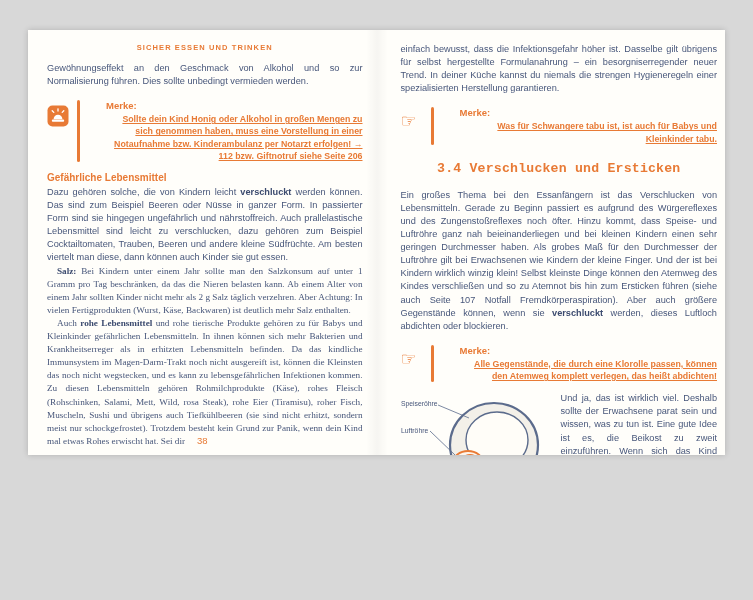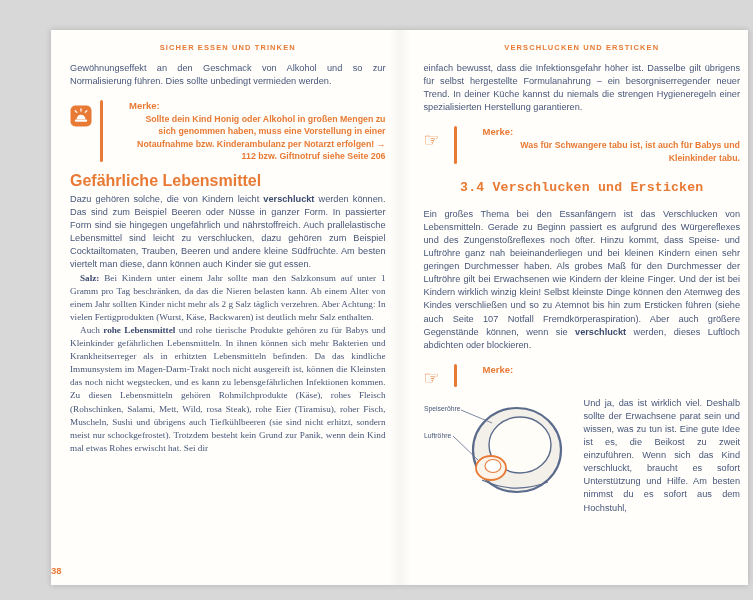--- a/index.html
+++ b/index.html
@@ -11,70 +11,69 @@
     --paper:#fffefa;
   }
   *{margin:0;padding:0;box-sizing:border-box;}
   html,body{width:753px;height:600px;}
   body{
     background:var(--scanbg);
     font-family:"Liberation Sans","DejaVu Sans",sans-serif;
     position:relative;overflow:hidden;
   }
   .book{
-    position:absolute;left:28px;top:30px;width:697px;height:555px;
+    position:absolute;left:28px;top:30px;width:697px;height:425px;
     background:var(--paper);
     box-shadow:0 0 6px rgba(0,0,0,0.18);
     display:flex;
-    margin-left:23px;
   }
   .gutter{
     position:absolute;left:50%;top:0;bottom:0;width:22px;margin-left:-11px;
     background:linear-gradient(90deg,rgba(0,0,0,0) 0%,rgba(0,0,0,0.035) 50%,rgba(0,0,0,0) 100%);
     pointer-events:none;
   }
   .page{width:50%;position:relative;overflow:hidden;}
   .page-left{padding:13px 14px 0 19px;}
   .page-right{padding:13px 8px 0 24px;}
   .running-head{
     color:var(--orange);font-size:7.5px;font-weight:bold;letter-spacing:1.1px;
     text-align:center;margin-bottom:10px;white-space:nowrap;
   }
   .body-para{
     font-size:9.2px;line-height:13.1px;color:var(--body);
     text-align:justify;hyphens:auto;-webkit-hyphens:auto;
   }
   .body-para .bold{font-weight:bold;color:var(--bold);}
   .body-para.indent{text-indent:10px;font-family:Liberation Serif, serif;}
   .subhead{
-    color:var(--orange);font-size:16px;font-weight:bold;
+    color:var(--orange);font-size:10px;font-weight:bold;
     margin:8px 0 3px 0;
   }
   .chapter-head{
     color:var(--orange);font-size:13.2px;font-weight:bold;letter-spacing:0.2px;
     text-align:center;margin:16px 0 13px 0;font-family:Liberation Mono, monospace;
   }
   .merke{display:flex;margin:12px 0 10px 0;}
   .merke-icon-col{width:30px;flex:none;padding-top:5px;}
   .alarm-icon{display:block;}
   .hand-icon{
     display:block;color:var(--orange);font-size:18px;line-height:18px;
     font-family:"DejaVu Sans",sans-serif;
   }
   .merke-bar{width:3px;flex:none;background:var(--orange);border-radius:2px;}
   .merke-content{flex:1;padding-left:26px;}
   .merke-label{color:var(--orange);font-size:9.5px;font-weight:bold;margin-bottom:2px;}
   .merke-text{
     color:var(--orange);font-size:8.8px;line-height:12.2px;font-weight:bold;
     text-align:right;margin-bottom:3px;
   }
-  .merke-text:last-child{margin-bottom:0;}
+  .merke-text:last-child{margin-bottom:0;text-decoration:underline;}
   .pagenum{
-    position:absolute;left:0;right:0;bottom:9px;
-    color:var(--orange);font-size:9.5px;font-weight:bold;
+    position:absolute;left:0;right:0;bottom:9px;text-align:center;
+    color:var(--orange);font-size:9.5px;font-weight:normal;
   }
   .illu-row{display:flex;align-items:flex-start;margin-top:8px;gap:18px;}
   .illu-svg{flex:none;}
   .illu-row .body-para{flex:1;}
   
   .illu-outer{fill:#f3f0e9;stroke:var(--slate);stroke-width:2.2;}
   .illu-inner{fill:#fffdf8;stroke:var(--slate);stroke-width:1.4;}
   .illu-lip{fill:none;stroke:var(--slate);stroke-width:1.2;}
   .illu-orange{fill:#fdf5ec;stroke:var(--orange);stroke-width:1.8;}
   .illu-orange-inner{fill:#ffffff;stroke:var(--orange);stroke-width:1.1;}
@@ -119,21 +118,20 @@
     <div>
         <p class="body-para"><span>Dazu gehören solche, die von Kindern leicht </span><span class="bold">verschluckt</span><span> werden können. Das sind zum Beispiel Beeren oder Nüsse in ganzer Form. In passierter Form sind sie hingegen ungefährlich und nährstoffreich. Auch prallelastische Lebensmittel sind leicht zu verschlucken, dazu gehören zum Beispiel Cocktailtomaten, Trauben, Beeren und andere kleine Südfrüchte. Am besten viertelt man diese, dann können auch Kinder sie gut essen.</span></p>
         <p class="body-para indent"><span class="bold">Salz:</span><span> Bei Kindern unter einem Jahr sollte man den Salzkonsum auf unter 1 Gramm pro Tag beschränken, da das die Nieren belasten kann. Ab einem Alter von einem Jahr sollten Kinder nicht mehr als 2 g Salz täglich verzehren. Aber Achtung: In vielen Fertigprodukten (Wurst, Käse, Backwaren) ist deutlich mehr Salz enthalten.</span></p>
         <p class="body-para indent"><span>Auch </span><span class="bold">rohe Lebensmittel</span><span> und rohe tierische Produkte gehören zu für Babys und Kleinkinder gefährlichen Lebensmitteln. In ihnen können sich mehr Bakterien und Krankheitserreger als in erhitzten Lebensmitteln befinden. Da das kindliche Immunsystem im Magen-Darm-Trakt noch nicht ausgereift ist, können die Kleinsten das noch nicht wegstecken, und es kann zu lebensgefährlichen Infektionen kommen. Zu diesen Lebensmitteln gehören Rohmilchprodukte (Käse), rohes Fleisch (Rohschinken, Salami, Mett, Wild, rosa Steak), rohe Eier (Tiramisu), roher Fisch, Muscheln, Sushi und übrigens auch Tiefkühlbeeren (sie sind nicht erhitzt, sondern meist nur schockgefrostet). Trotzdem besteht kein Grund zur Panik, wenn dein Kind mal etwas Rohes erwischt hat. Sei dir</span></p>
       </div>
 
     <div class="pagenum">38</div>
   </section>
 
   <section class="page page-right">
-    <header class="running-head">VERSCHLUCKEN UND ERSTICKEN</header>
 
     <p class="body-para">einfach bewusst, dass die Infektionsgefahr höher ist. Dasselbe gilt übrigens für selbst hergestellte Formulanahrung – ein besorgniserregender neuer Trend. In deiner Küche kannst du niemals die strengen Hygieneregeln einer spezialisierten Herstellung garantieren.</p>
 
     <div class="merke">
       <div class="merke-icon-col">
         <span class="hand-icon">☞</span>
       </div>
       <div class="merke-bar"></div>
       <div class="merke-content">
         <div class="merke-label">Merke:</div>
@@ -147,20 +145,21 @@
         <p class="body-para"><span>Ein großes Thema bei den Essanfängern ist das Verschlucken von Lebensmitteln. Gerade zu Beginn passiert es aufgrund des Würgereflexes und des Zungenstoßreflexes noch öfter. Hinzu kommt, dass Speise- und Luftröhre ganz nah beieinanderliegen und bei kleinen Kindern einen sehr geringen Durchmesser haben. Als grobes Maß für den Durchmesser der Luftröhre gilt bei Erwachsenen wie Kindern der kleine Finger. Und der ist bei Kindern wirklich winzig klein! Selbst kleinste Dinge können den Atemweg des Kindes verschließen und so zu Atemnot bis hin zum Ersticken führen (siehe auch Seite 107 Notfall Fremdkörperaspiration). Aber auch größere Gegenstände können, wenn sie </span><span class="bold">verschluckt</span><span> werden, dieses Luftloch abdichten oder blockieren.</span></p>
       </div>
 
     <div class="merke">
       <div class="merke-icon-col">
         <span class="hand-icon">☞</span>
       </div>
       <div class="merke-bar"></div>
       <div class="merke-content">
         <div class="merke-label">Merke:</div>
+        <p class="merke-text">Alle Gegenstände, die durch eine Klorolle passen, können den Atemweg komplett verlegen, das heißt abdichten!</p>
       </div>
     </div>
 
     <div class="illu-row">
       <svg class="illu-svg" width="142" height="106" viewBox="0 0 142 106" aria-hidden="true">
         <ellipse class="illu-outer" cx="93" cy="53" rx="44" ry="42"></ellipse>
         <ellipse class="illu-inner" cx="96" cy="48" rx="31" ry="28"></ellipse>
         <path class="illu-lip" d="M58 83 q32 15 66 2"></path>
         <ellipse class="illu-orange" cx="67" cy="71" rx="15" ry="12"></ellipse>
         <ellipse class="illu-orange-inner" cx="69" cy="69" rx="8" ry="6.5"></ellipse>

